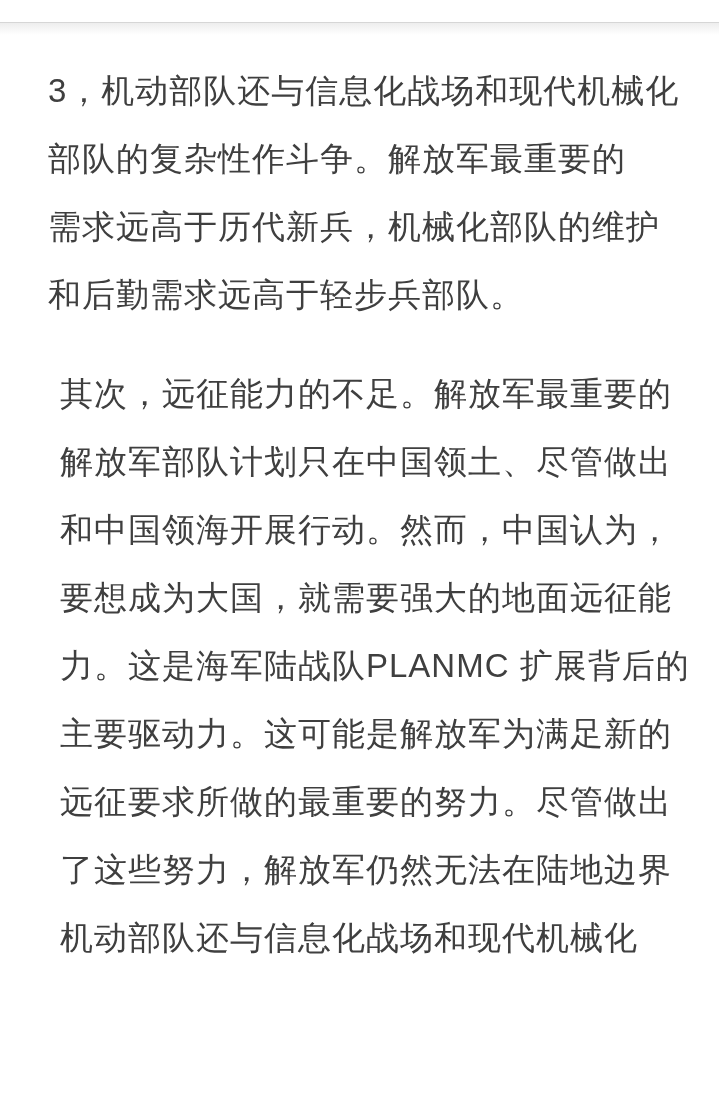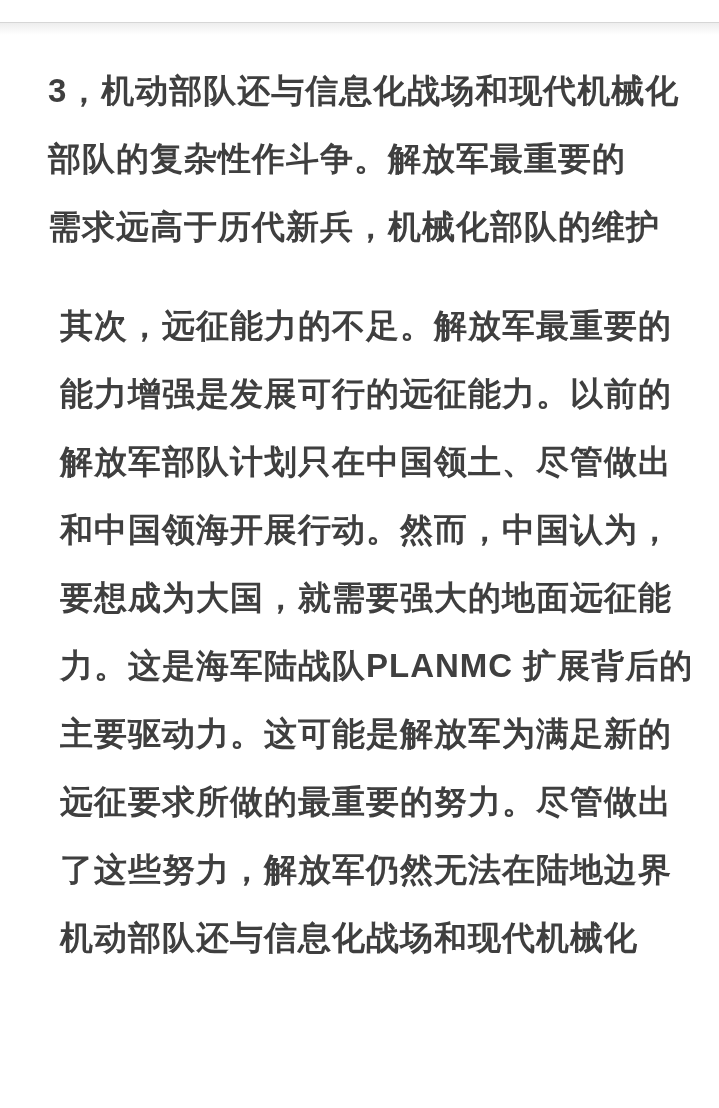--- a/index.html
+++ b/index.html
@@ -29,43 +29,43 @@
   .paragraph {
     margin: 0;
   }
   .paragraph + .paragraph {
     margin-top: 31px;
     margin-left: 12px;
   }
   .text-line {
     font-size: 33px;
     line-height: 68px;
-    font-weight: 700;
+    font-weight: 400;
     letter-spacing: 1px;
     white-space: nowrap;
     overflow: visible;
   }
 </style>
 </head>
 <body>
 
 <div class="header-edge"></div>
 <div class="header-shadow"></div>
 
 <div class="article">
 
   <div class="paragraph">
     <div class="text-line">3，机动部队还与信息化战场和现代机械化</div>
     <div class="text-line">部队的复杂性作斗争。解放军最重要的</div>
     <div class="text-line">需求远高于历代新兵，机械化部队的维护</div>
+    <div class="text-line">和后勤需求远高于轻步兵部队。</div>
   </div>
 
   <div class="paragraph">
     <div class="text-line">其次，远征能力的不足。解放军最重要的</div>
-    <div class="text-line">能力增强是发展可行的远征能力。以前的</div>
     <div class="text-line">解放军部队计划只在中国领土、尽管做出</div>
     <div class="text-line">和中国领海开展行动。然而，中国认为，</div>
     <div class="text-line">要想成为大国，就需要强大的地面远征能</div>
     <div class="text-line">力。这是海军陆战队PLANMC 扩展背后的</div>
     <div class="text-line">主要驱动力。这可能是解放军为满足新的</div>
     <div class="text-line">远征要求所做的最重要的努力。尽管做出</div>
     <div class="text-line">了这些努力，解放军仍然无法在陆地边界</div>
     <div class="text-line">机动部队还与信息化战场和现代机械化</div>
   </div>
 

